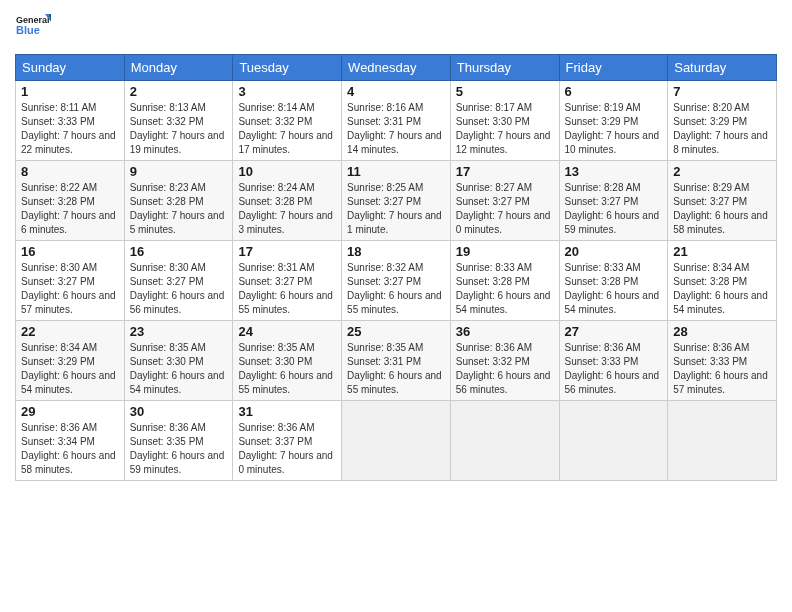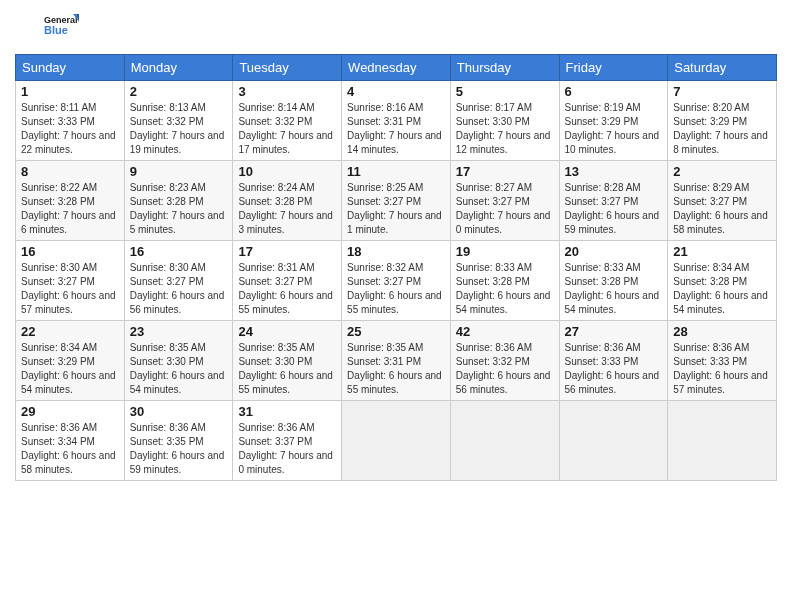--- a/index.html
+++ b/index.html
@@ -12,21 +12,20 @@
     }
     .container {
       width: 792px;
       padding: 10px 15px;
     }
     .header-row {
       display: flex;
       align-items: flex-start;
       justify-content: space-between;
       margin-bottom: 8px;
-      margin-left: 28px;
     }
     .logo {
       display: flex;
       align-items: center;
       gap: 4px;
     }
     .title-section {
       text-align: right;
     }
     .month-title {
@@ -315,21 +314,21 @@
       </td>
           <td>
         <span class="day-num">25</span>
         <span class="day-info">
           Sunrise: 8:35 AM<br>
           Sunset: 3:31 PM<br>
           Daylight: 6 hours and 55 minutes.
         </span>
       </td>
           <td>
-        <span class="day-num">42</span>
+        <span class="day-num">36</span>
         <span class="day-info">
           Sunrise: 8:36 AM<br>
           Sunset: 3:32 PM<br>
           Daylight: 6 hours and 56 minutes.
         </span>
       </td>
           <td>
         <span class="day-num">27</span>
         <span class="day-info">
           Sunrise: 8:36 AM<br>

